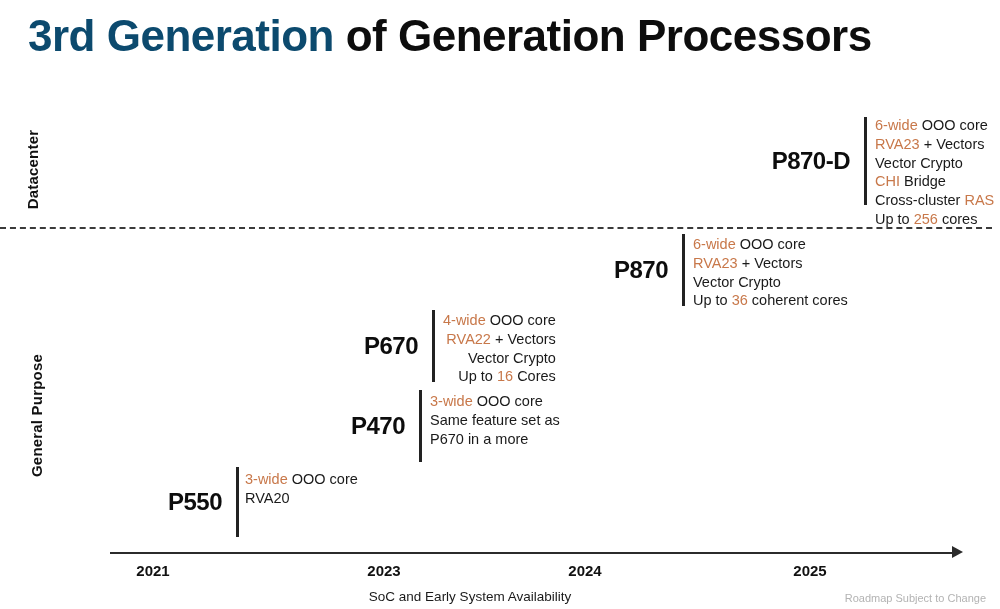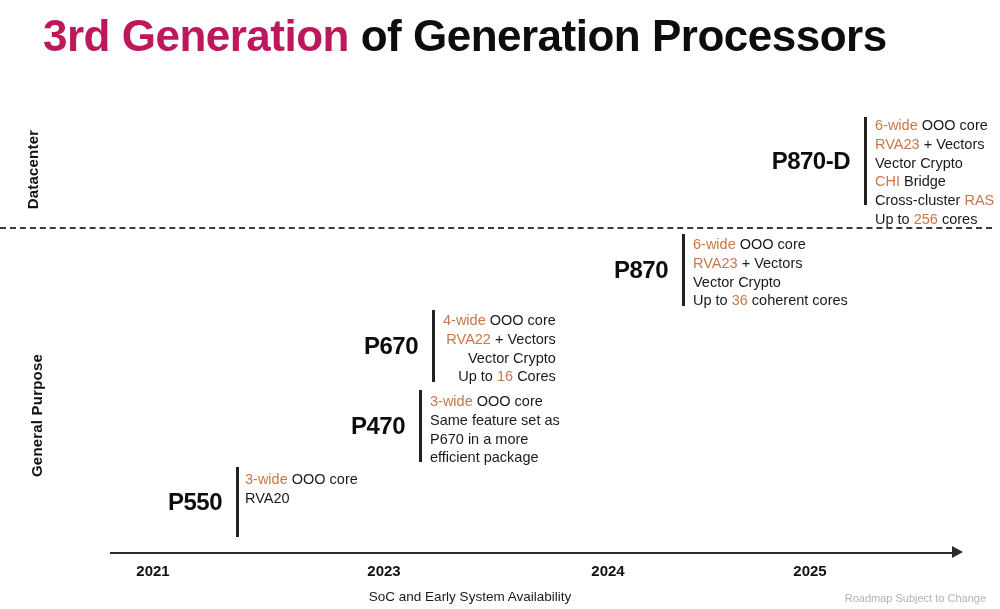--- a/index.html
+++ b/index.html
@@ -20,21 +20,21 @@
   #title {
     position: absolute;
     left: 28px;
     top: 8px;
     font-size: 44px;
     font-weight: bold;
     letter-spacing: -0.5px;
     white-space: nowrap;
     line-height: 1.25;
   }
-  #title .accent { color: #be185d; margin-left: 15px; }
+  #title .accent { color: #0c4a6e; }
   #title .plain  { color: #0d0d0d; }
 
   
   .seg-label {
     position: absolute;
     font-size: 15px;
     font-weight: bold;
     color: #111111;
     transform-origin: 50% 50%;
     transform: rotate(-90deg);
@@ -217,36 +217,35 @@
 </div>
 
 <div class="row" id="row-p470">
   <div class="bar"></div>
   <div class="bar-name">P470</div>
   <div class="rule"></div>
   <div class="features">
       <div><span class="hl">3-wide</span><span> OOO core</span></div>
       <div><span>Same feature set as</span></div>
       <div><span>P670 in a more</span></div>
-      <div><span>efficient package</span></div>
     </div>
 </div>
 
 <div class="row" id="row-p550">
   <div class="bar"></div>
   <div class="bar-name">P550</div>
   <div class="rule"></div>
   <div class="features">
       <div><span class="hl">3-wide</span><span> OOO core</span></div>
       <div><span>RVA20</span></div>
     </div>
 </div>
 
 <div id="timeline-line"></div>
 <div id="timeline-arrow"></div>
 
 <div class="year" style="left:113px">2021</div>
 <div class="year" style="left:344px">2023</div>
-<div class="year" style="left:568px">2024</div>
+<div class="year" style="left:545px">2024</div>
 <div class="year" style="left:770px">2025</div>
 
 <div id="caption">SoC and Early System Availability</div>
 <div id="footnote">Roadmap Subject to Change</div>
 
 </body></html>

